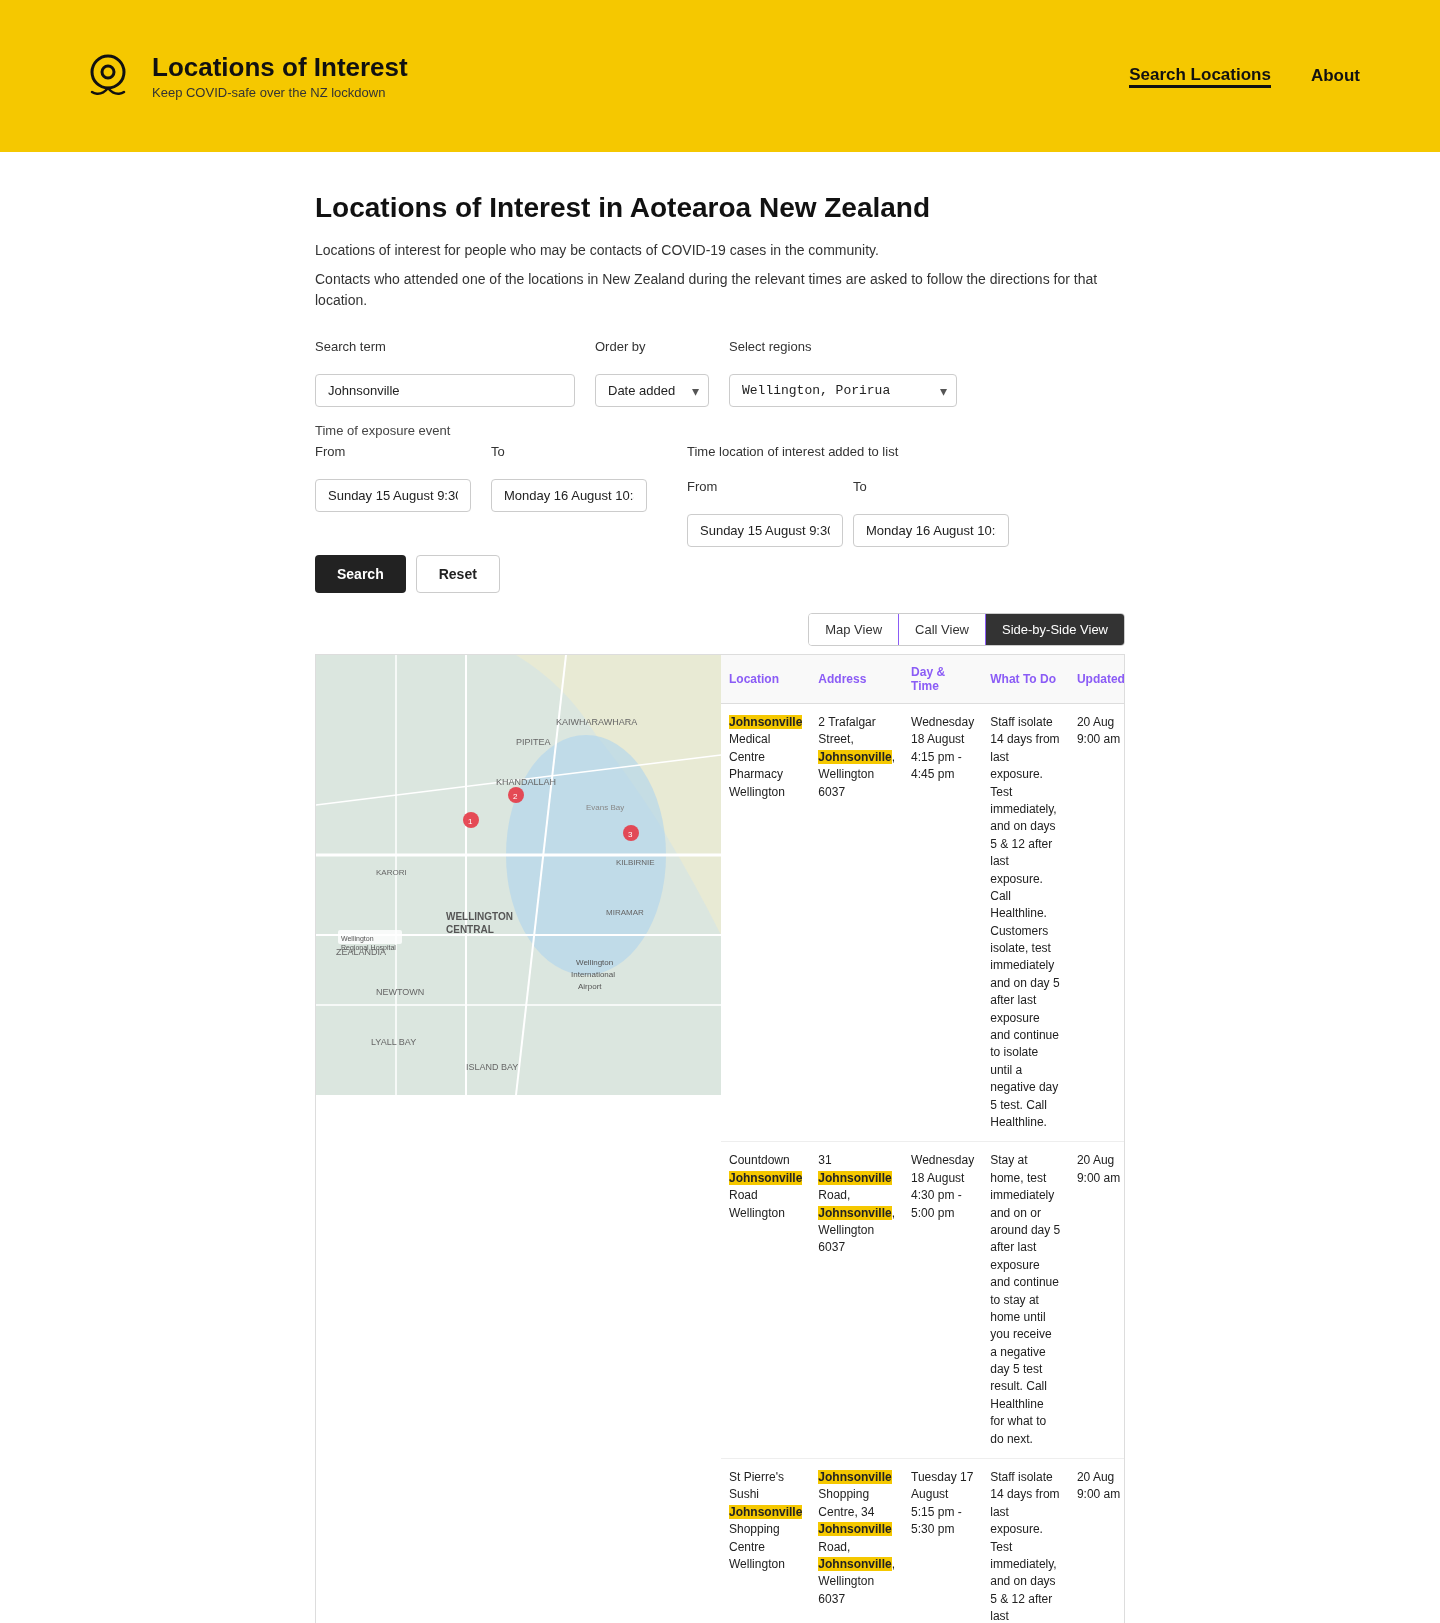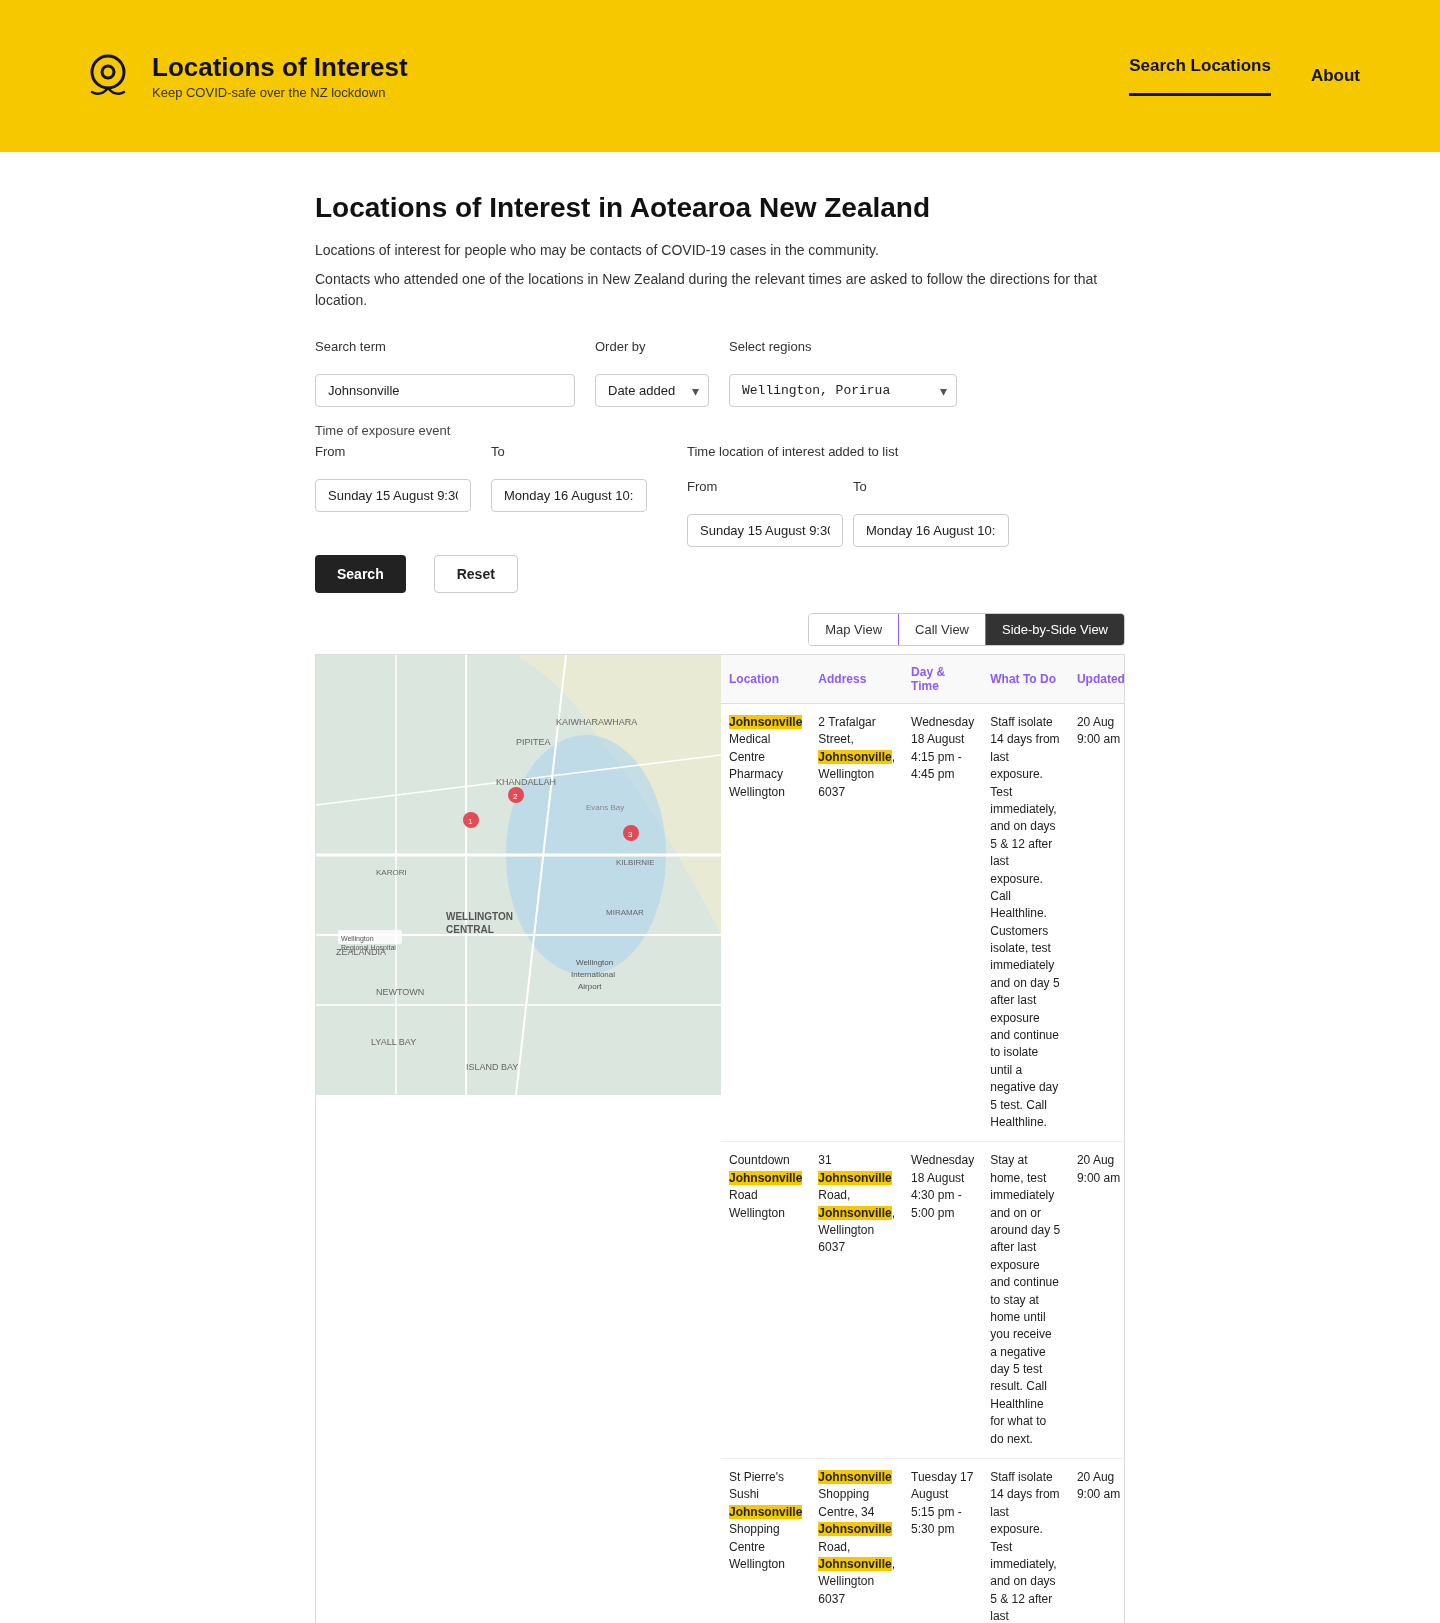--- a/index.html
+++ b/index.html
@@ -6,21 +6,21 @@
     body { font-family: -apple-system, BlinkMacSystemFont, 'Segoe UI', sans-serif; background: #fff; color: #222; font-size: 14px; }
 
     
     .header { background: #F5C800; padding: 0 80px; display: flex; align-items: center; justify-content: space-between; height: 152px; }
     .header-brand { display: flex; align-items: center; gap: 16px; }
     .header-logo { width: 56px; height: 56px; }
     .header-title { font-size: 26px; font-weight: 700; color: #111; }
     .header-subtitle { font-size: 13px; color: #333; margin-top: 2px; }
     .header-nav { display: flex; align-items: center; gap: 40px; }
     .nav-link { font-size: 17px; font-weight: 600; color: #111; text-decoration: none; cursor: pointer; }
-    .nav-link.active { border-bottom: 3px solid #111; padding-bottom: 17px; }
+    .nav-link.active { border-bottom: 3px solid #111; padding-bottom: 0; }
 
     
     .main { max-width: 850px; margin: 0 auto; padding: 40px 20px; }
 
     .page-title { font-size: 28px; font-weight: 700; margin-bottom: 16px; color: #111; }
     .page-desc { font-size: 14px; color: #333; margin-bottom: 8px; line-height: 1.5; }
 
     
     .search-form { margin-top: 28px; }
     .form-row { display: flex; gap: 20px; margin-bottom: 16px; flex-wrap: wrap; }
@@ -30,21 +30,21 @@
     .form-group select { appearance: none; padding-right: 28px; background-image: none; }
     .select-wrapper { position: relative; display: inline-block; }
     .select-wrapper select { padding-right: 32px; }
     .select-wrapper::after { content: '▾'; position: absolute; right: 10px; top: 50%; transform: translateY(-50%); pointer-events: none; color: #555; }
 
     .search-term-input { width: 260px; }
     .date-input { width: 156px; }
 
     .section-label { font-size: 13px; font-weight: 500; color: #444; margin-bottom: 6px; }
 
-    .btn-row { display: flex; gap: 28px; margin-top: 8px; }
+    .btn-row { display: flex; gap: 10px; margin-top: 8px; }
     .btn-search { background: #222; color: #fff; border: none; border-radius: 4px; padding: 10px 22px; font-size: 14px; font-weight: 600; cursor: pointer; }
     .btn-reset { background: #fff; color: #222; border: 1px solid #ccc; border-radius: 4px; padding: 10px 22px; font-size: 14px; font-weight: 600; cursor: pointer; }
 
     
     .view-toggle { display: flex; border: 1px solid #ccc; border-radius: 4px; overflow: hidden; }
     .view-btn { padding: 8px 16px; font-size: 13px; background: #fff; border: none; border-right: 1px solid #8b5cf6; cursor: pointer; color: #333; }
     .view-btn:last-child { border-right: none; }
     .view-btn.active { background: #333; color: #fff; }
 
     .results-header { display: flex; justify-content: flex-end; margin-bottom: 8px; }

